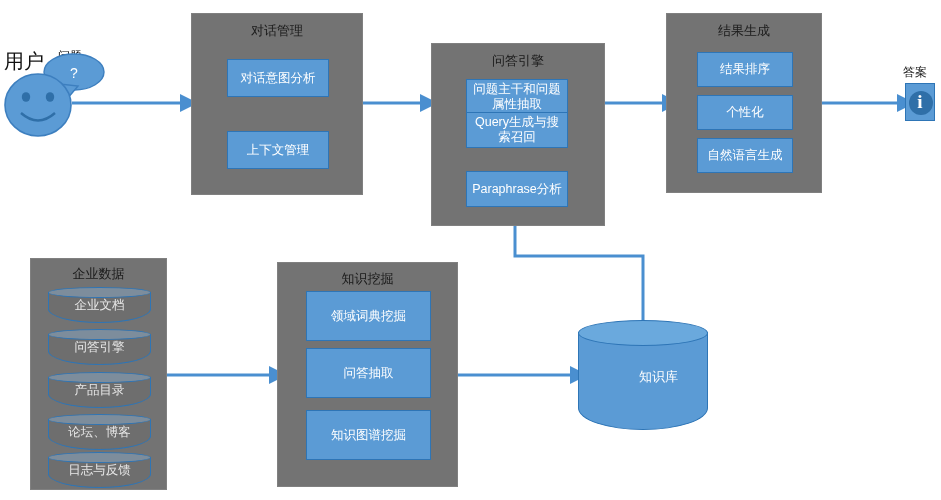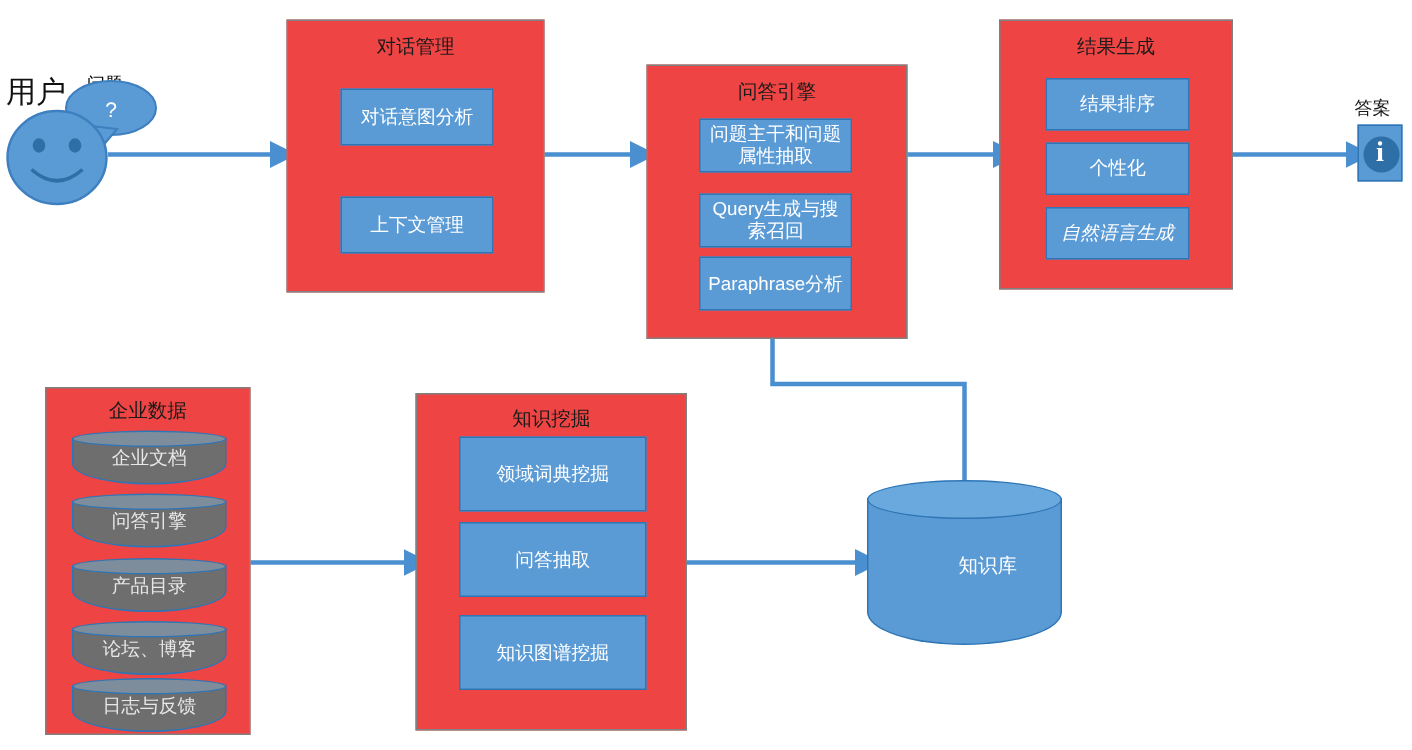--- a/index.html
+++ b/index.html
@@ -2,21 +2,21 @@
 <html><head>
 <meta charset="utf-8">
 <style>
   html,body{margin:0;padding:0;background:#ffffff;}
   body{width:941px;height:500px;position:relative;overflow:hidden;
        font-family:"Liberation Sans","DejaVu Sans",sans-serif;}
 
   #stage{position:absolute;left:0;top:0;width:941px;height:500px;}
 
   
-  .group{position:absolute;background:#ef4444;border:1px solid #808080;
+  .group{position:absolute;background:#737373;border:1px solid #808080;
          box-sizing:border-box;}
   .group-title{position:absolute;left:0;right:0;text-align:center;
                font-size:13px;color:#1a1a1a;line-height:15px;}
 
   
   .pbox{position:absolute;background:#5b9bd5;border:1px solid #2e75b6;
         box-sizing:border-box;color:#ffffff;font-size:12.5px;
         display:flex;align-items:center;justify-content:center;
         text-align:center;line-height:15px;padding:1px 3px;}
 
@@ -111,29 +111,29 @@
 
   <div class="group" style="left:191px;top:13px;width:172px;height:182px;">
     <div class="group-title" style="top:9px;">对话管理</div>
     <div class="pbox" style="left:35px;top:45px;width:102px;height:38px;">对话意图分析</div>
     <div class="pbox" style="left:35px;top:117px;width:102px;height:38px;">上下文管理</div>
   </div>
 
   <div class="group" style="left:431px;top:13px;width:174px;height:183px;margin-top:30px;">
     <div class="group-title" style="top:9px;">问答引擎</div>
     <div class="pbox" style="left:34px;top:35px;width:102px;height:36px;">问题主干和问题属性抽取</div>
-    <div class="pbox" style="left:34px;top:85px;width:102px;height:36px;">Query生成与搜索召回</div>
+    <div class="pbox" style="left:34px;top:68px;width:102px;height:36px;">Query生成与搜索召回</div>
     <div class="pbox" style="left:34px;top:127px;width:102px;height:36px;">Paraphrase分析</div>
   </div>
 
   <div class="group" style="left:666px;top:13px;width:156px;height:180px;">
     <div class="group-title" style="top:9px;">结果生成</div>
     <div class="pbox" style="left:30px;top:38px;width:96px;height:35px;">结果排序</div>
     <div class="pbox" style="left:30px;top:81px;width:96px;height:35px;">个性化</div>
-    <div class="pbox" style="left:30px;top:124px;width:96px;height:35px;font-style:italic;">自然语言生成</div>
+    <div class="pbox" style="left:30px;top:124px;width:96px;height:35px;">自然语言生成</div>
   </div>
 
   <div id="answer-label">答案</div>
   <div id="answer-icon">
     <div class="disc"></div>
     <div class="i">i</div>
   </div>
 
   <div class="group" style="left:30px;top:258px;width:137px;height:232px;">
     <div class="group-title" style="top:7px;">企业数据</div>

